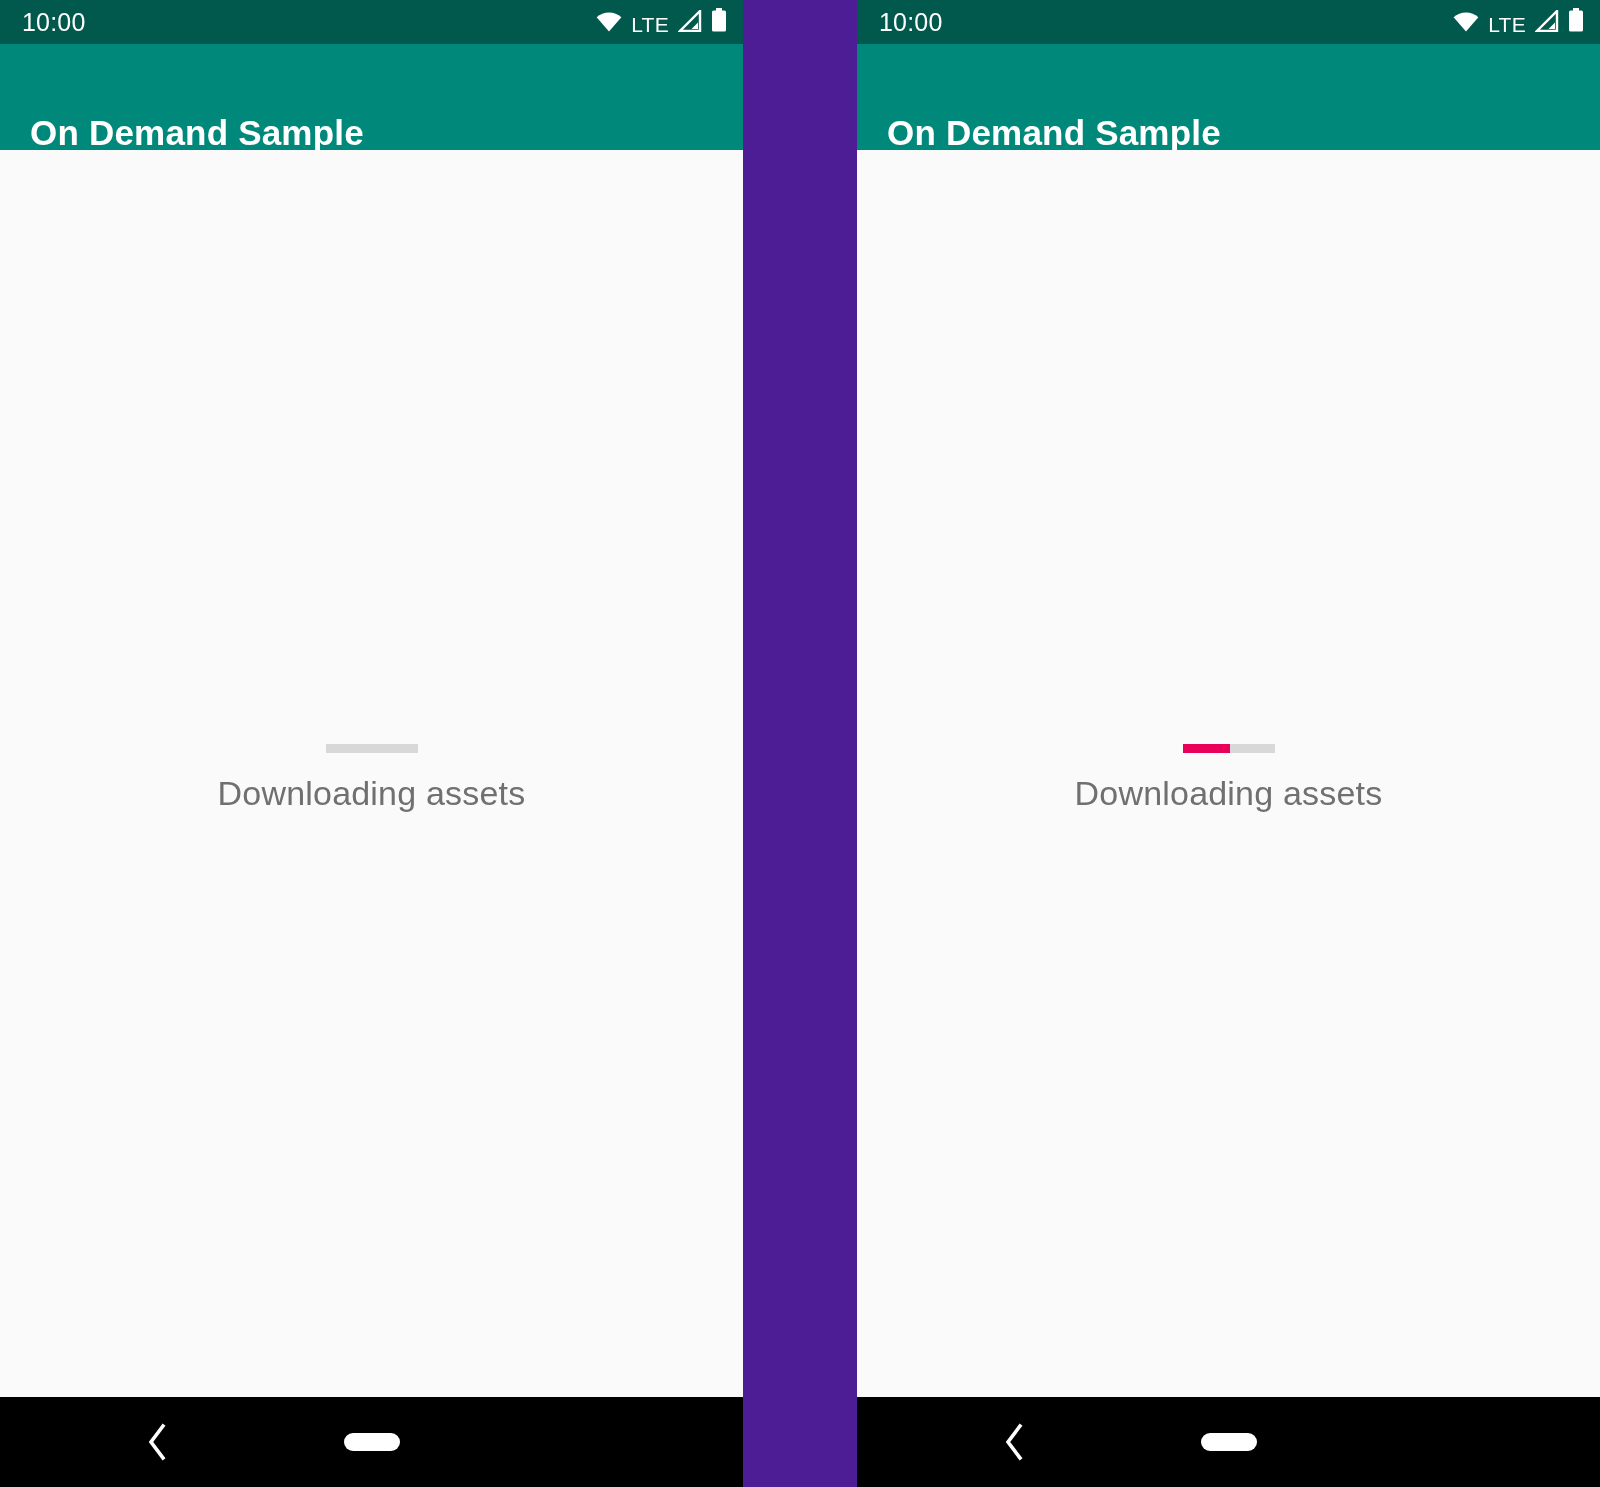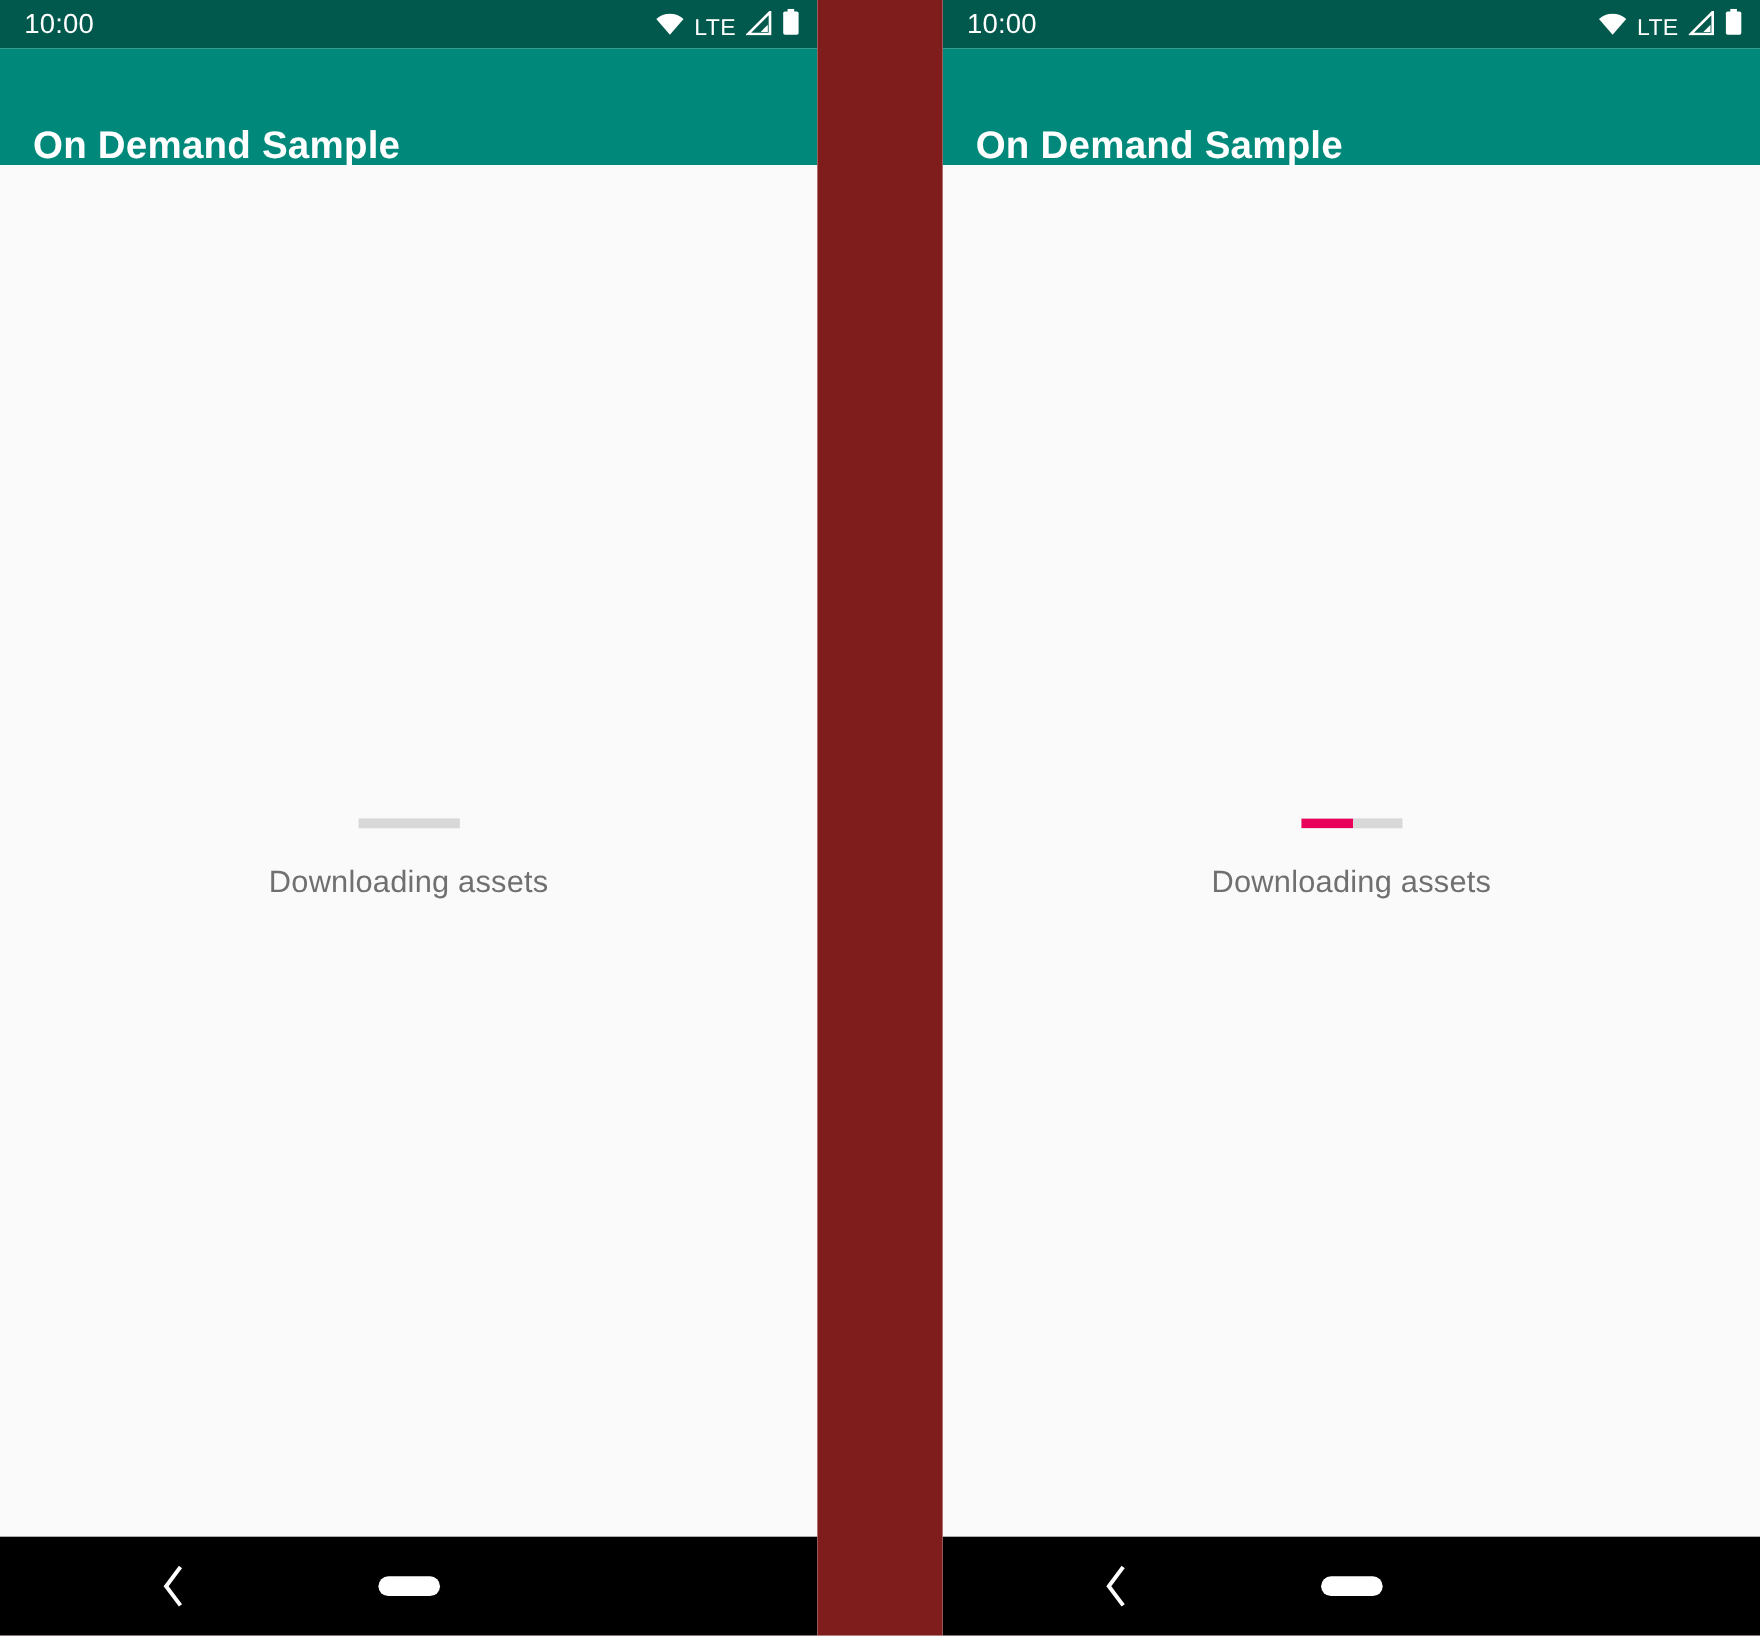--- a/index.html
+++ b/index.html
@@ -9,21 +9,21 @@
     height: 1487px;
     background: #ffffff;
     font-family: "Liberation Sans", sans-serif;
     overflow: hidden;
   }
 
   .stage {
     position: relative;
     width: 1600px;
     height: 1487px;
-    background: #7f1d1d;
+    background: #4c1d95;
   }
 
   
   .phone {
     position: absolute;
     top: 0;
     width: 743px;
     height: 1487px;
     background: #fafafa;
     overflow: hidden;
@@ -113,22 +113,22 @@
   }
   .progress-fill {
     position: absolute;
     left: 0;
     top: 0;
     bottom: 0;
     width: 0%;
     background: #E8005A;
   }
   .progress-label {
-    margin-top: 32px;
-    font-size: 28px;
+    margin-top: 20px;
+    font-size: 34px;
     color: #707070;
     letter-spacing: 0.2px;
     line-height: 1.2;
     white-space: nowrap;
   }
 
   
   .nav-bar {
     flex: 0 0 90px;
     height: 90px;

